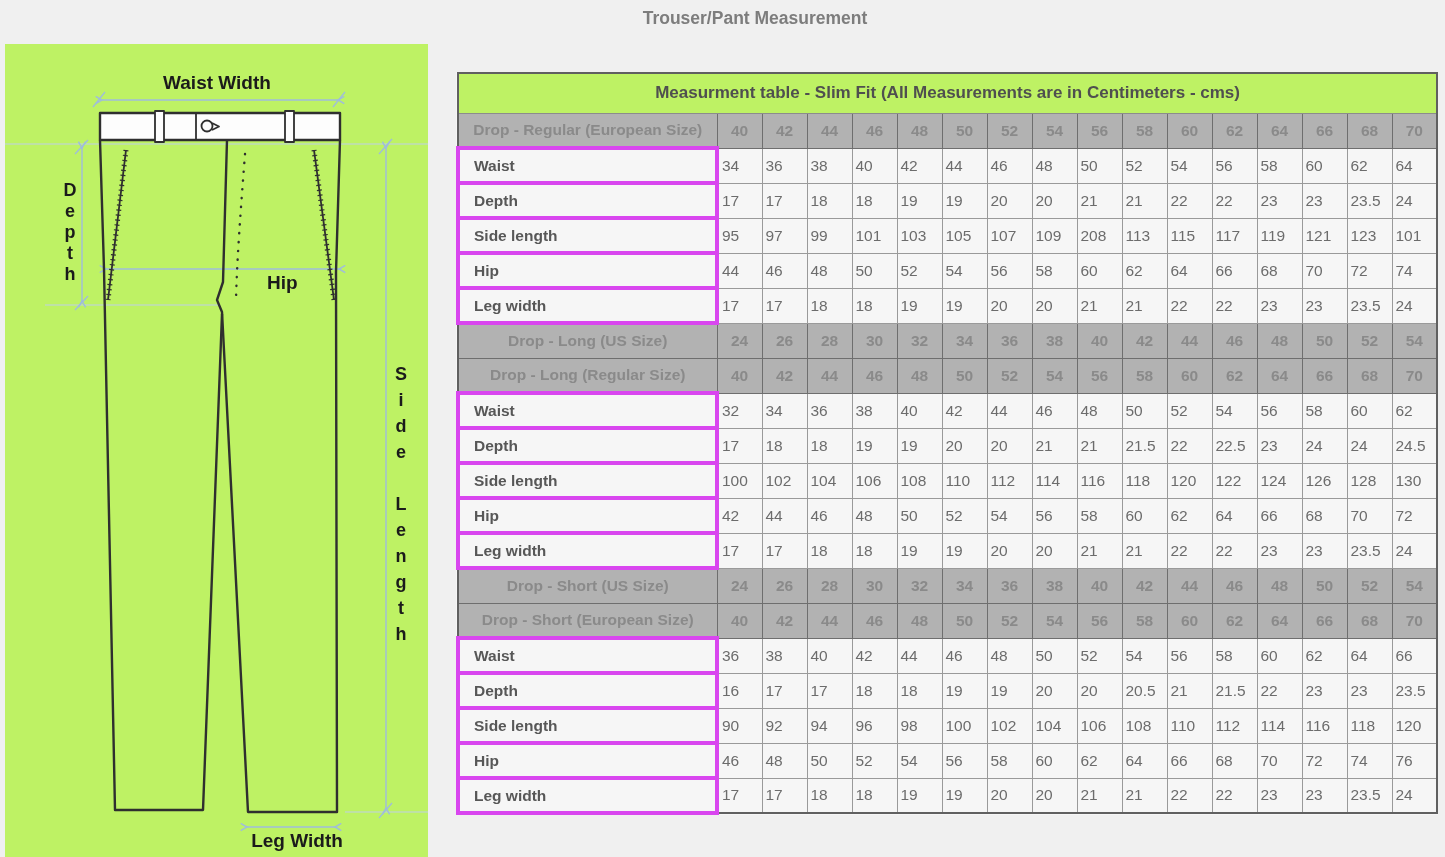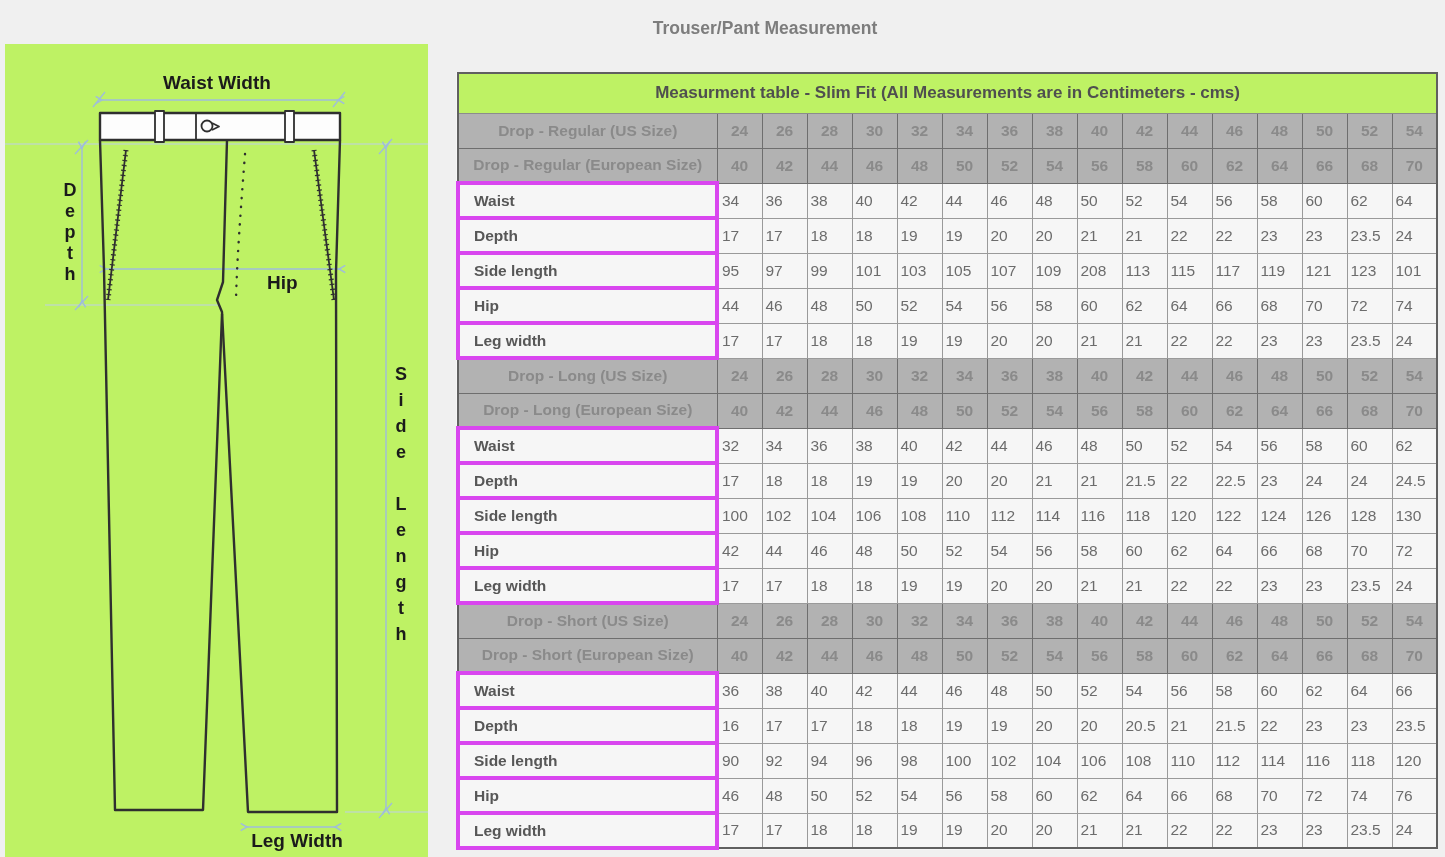--- a/index.html
+++ b/index.html
@@ -9,21 +9,21 @@
   }
   *{box-sizing:border-box;}
   html,body{margin:0;padding:0;}
   body{
     width:1445px;height:857px;position:relative;overflow:hidden;
     background:#f0f0f0;
     font-family:"Liberation Sans","DejaVu Sans",sans-serif;
   }
   .page-title{
     position:absolute;left:755px;top:8px;transform:translateX(-50%);
-    margin:10px;font-size:17.5px;font-weight:bold;color:#7d7d7d;white-space:nowrap;
+    margin:0;font-size:17.5px;font-weight:bold;color:#7d7d7d;white-space:nowrap;
   }
   
   .diagram-panel{
     position:absolute;left:5px;top:44px;width:423px;height:813px;
     background:#bef264;
   }
   .diagram-panel svg{position:absolute;left:0;top:0;}
   .guide{stroke:var(--guide);stroke-width:1.2px;fill:none;}
   .arrow{stroke:var(--arrow);stroke-width:1.4px;fill:none;
          marker-start:url(#ah);marker-end:url(#ah);}
@@ -132,39 +132,20 @@
   <colgroup>
     <col class="label-col">
       <col span="16" class="val-col">
   </colgroup>
   <thead>
     <tr class="title-row">
       <th colspan="17">Measurment table - Slim Fit (All Measurements are in Centimeters - cms)</th>
     </tr>
   </thead>
   <tbody id="table-body">
-      <tr class="size-row">
-        <th>Drop - Regular (US Size)</th>
-        <td>24</td>
-        <td>26</td>
-        <td>28</td>
-        <td>30</td>
-        <td>32</td>
-        <td>34</td>
-        <td>36</td>
-        <td>38</td>
-        <td>40</td>
-        <td>42</td>
-        <td>44</td>
-        <td>46</td>
-        <td>48</td>
-        <td>50</td>
-        <td>52</td>
-        <td>54</td>
-      </tr>
       <tr class="size-row">
         <th>Drop - Regular (European Size)</th>
         <td>40</td>
         <td>42</td>
         <td>44</td>
         <td>46</td>
         <td>48</td>
         <td>50</td>
         <td>52</td>
         <td>54</td>
@@ -285,21 +266,21 @@
         <td>40</td>
         <td>42</td>
         <td>44</td>
         <td>46</td>
         <td>48</td>
         <td>50</td>
         <td>52</td>
         <td>54</td>
       </tr>
       <tr class="size-row">
-        <th>Drop - Long (European Size)</th>
+        <th>Drop - Long (Regular Size)</th>
         <td>40</td>
         <td>42</td>
         <td>44</td>
         <td>46</td>
         <td>48</td>
         <td>50</td>
         <td>52</td>
         <td>54</td>
         <td>56</td>
         <td>58</td>

